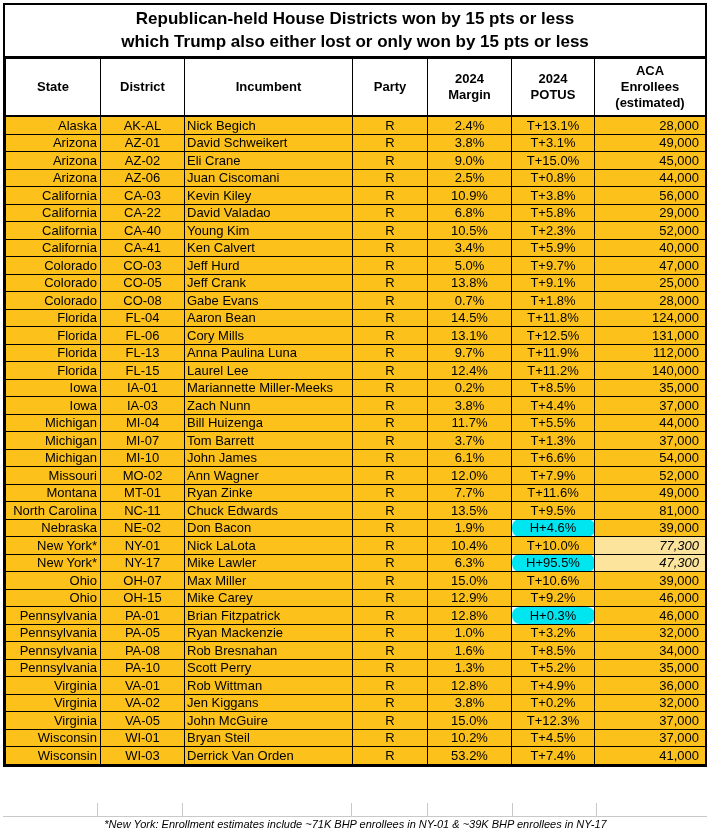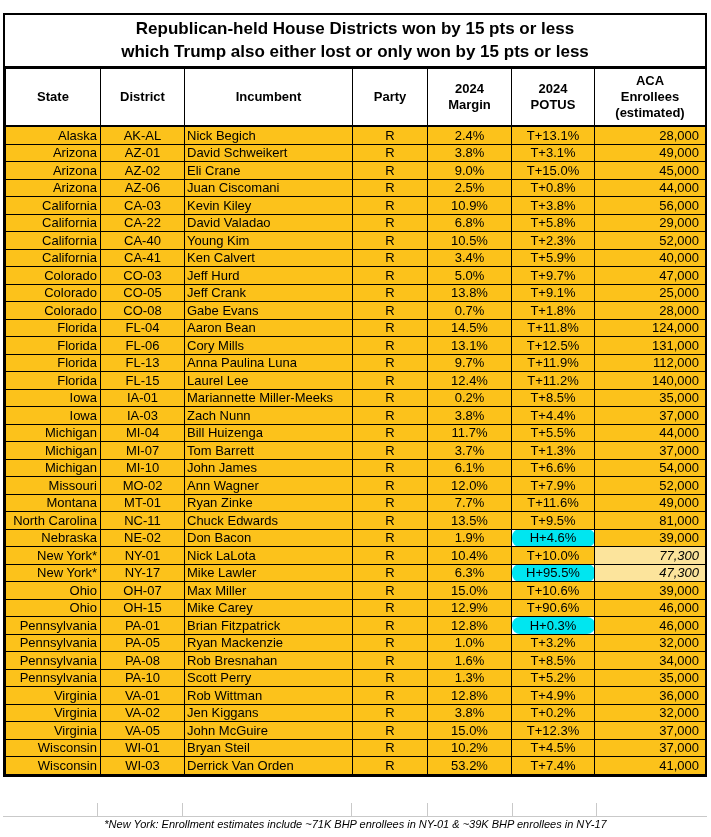--- a/index.html
+++ b/index.html
@@ -7,21 +7,21 @@
     padding: 0;
     background: #ffffff;
     width: 711px;
     height: 837px;
     font-family: "Liberation Sans", sans-serif;
     position: relative;
   }
   .sheet {
     position: absolute;
     left: 3px;
-    top: 13px;
+    top: 3px;
     width: 700px;
     border: 2px solid #000;
     background: #fff;
   }
   .title-box {
     border-bottom: 2px solid #000;
     text-align: center;
     font-weight: bold;
     font-size: 17px;
     line-height: 23px;
@@ -372,21 +372,21 @@
           <td class="col-margin">15.0%</td>
           <td class="col-potus">T+10.6%</td>
           <td class="col-aca">39,000</td>
         </tr>
         <tr>
           <td class="col-state">Ohio</td>
           <td class="col-district">OH-15</td>
           <td class="col-incumbent">Mike Carey</td>
           <td class="col-party">R</td>
           <td class="col-margin">12.9%</td>
-          <td class="col-potus">T+90.6%</td>
+          <td class="col-potus">T+9.2%</td>
           <td class="col-aca">46,000</td>
         </tr>
         <tr>
           <td class="col-state">Pennsylvania</td>
           <td class="col-district">PA-01</td>
           <td class="col-incumbent">Brian Fitzpatrick</td>
           <td class="col-party">R</td>
           <td class="col-margin">12.8%</td>
           <td class="col-potus hl-cyan">H+0.3%</td>
           <td class="col-aca">46,000</td>

